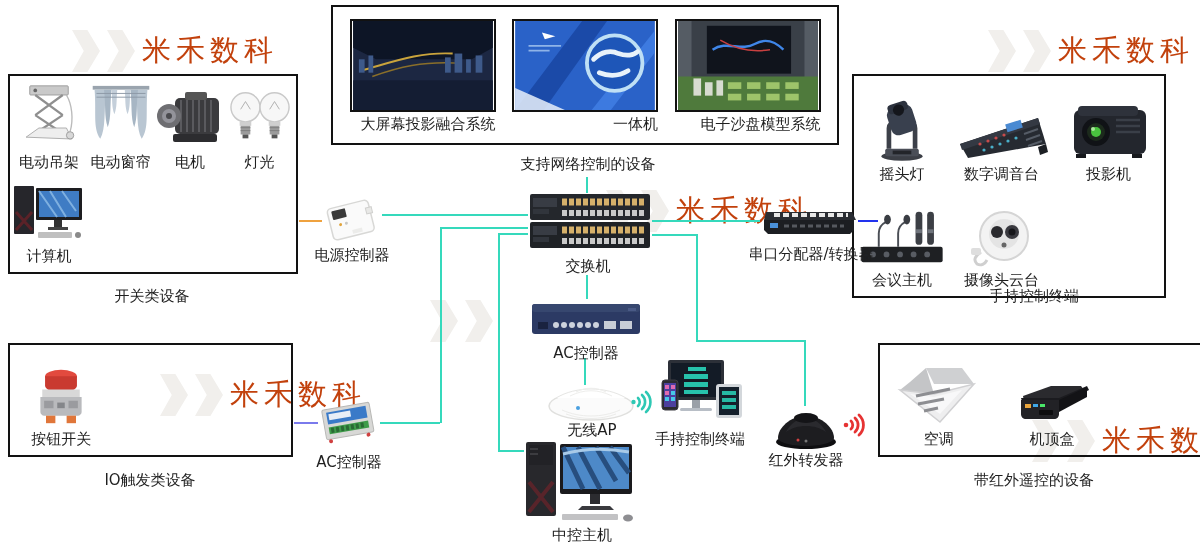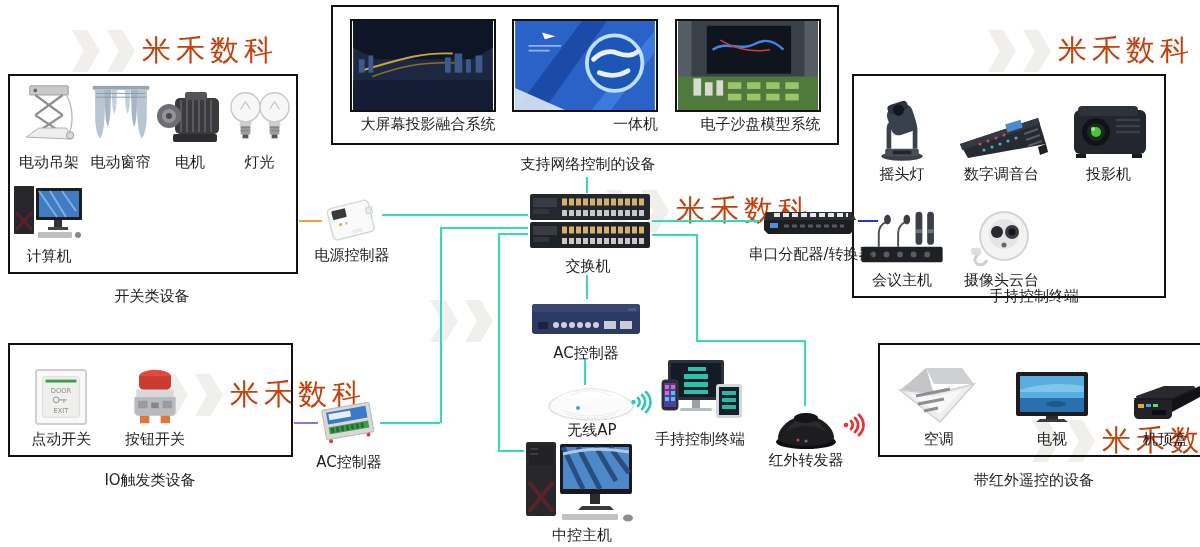--- a/index.html
+++ b/index.html
@@ -317,34 +317,20 @@
           </svg>
         <span class="lbl">摄像头云台</span>
       </div>
     </div>
   </div>
   <span class="gcap" style="left:1034px;top:287px">手持控制终端</span>
 
   <div class="gbox" style="left:8px;top:343px;width:285px;height:114px">
     <div class="grid" style="grid-template-columns:1.1fr 1fr 1fr;grid-template-rows:1fr">
       <div class="cell">
-        <svg width="56" height="60" viewBox="0 0 58 62">
-            <rect x="3" y="3" width="52" height="56" rx="3" fill="#f8f8f8" stroke="#cfcfcf" stroke-width="2"></rect>
-            <rect x="10" y="10" width="38" height="42" rx="2" fill="#efefed" stroke="#dcdcda"></rect>
-            <rect x="13" y="13" width="32" height="3" fill="#3f9c4a"></rect>
-            <text x="29" y="27" font-size="7" fill="#8e8e8e" text-anchor="middle">DOOR</text>
-            <g stroke="#8e8e8e" fill="none">
-              <circle cx="24" cy="34" r="3"></circle>
-              <path d="M27 34h8M32 34v3"></path>
-            </g>
-            <text x="29" y="48" font-size="7" fill="#8e8e8e" text-anchor="middle">EXIT</text>
-          </svg>
-        <span class="lbl">点动开关</span>
-      </div>
-      <div class="cell">
         <svg width="60" height="62" viewBox="0 0 64 66">
             <ellipse cx="32" cy="12" rx="17" ry="7" fill="#e24a3e"></ellipse>
             <path d="M15 12h34v10c0 4-7.5 7-17 7s-17-3-17-7z" fill="#c93a30"></path>
             <path d="M12 26h40v8H12z" fill="#d8d8d8"></path>
             <path d="M10 34h44v16c0 2-2 4-4 4H14c-2 0-4-2-4-4z" fill="#b9babd"></path>
             <path d="M14 38h10v8H14zM40 38h10v8H40z" fill="#9a9b9f"></path>
             <rect x="16" y="54" width="10" height="8" fill="#e0763a"></rect>
             <rect x="38" y="54" width="10" height="8" fill="#e0763a"></rect>
             <rect x="28" y="40" width="8" height="6" fill="#84868a"></rect>
           </svg>
@@ -360,32 +346,20 @@
         <svg width="86" height="62" viewBox="0 0 86 60">
             <path d="M30 2h36l12 16H38z" fill="#cfd0d2"></path>
             <path d="M30 2L14 16l-10 8 34 4z" fill="#c4c5c7"></path>
             <path d="M4 24l34 4 40-10L44 56z" fill="#eeeeef" stroke="#d0d0d2" stroke-width="1.5"></path>
             <path d="M14 28l24 3 28-7-22 24z" fill="#f8f8f9"></path>
             <g stroke="#8d8e92" stroke-width="3">
               <path d="M20 30l34-7M22 38l26-5M28 45l14-3"></path>
             </g>
           </svg>
         <span class="lbl">空调</span>
-      </div>
-      <div class="cell">
-        <svg width="80" height="58" viewBox="0 0 80 56">
-            <rect x="4" y="2" width="72" height="44" rx="2" fill="#1c1c1e"></rect>
-            <rect x="8" y="6" width="64" height="36" fill="#58aee0"></rect>
-            <path d="M8 28h64v14H8z" fill="#2a6fae"></path>
-            <path d="M8 20c16-6 40-8 64-4v6H8z" fill="#8fd0f0" opacity=".7"></path>
-            <ellipse cx="44" cy="34" rx="10" ry="3" fill="#1d578c"></ellipse>
-            <rect x="34" y="46" width="12" height="3" fill="#2c2c2e"></rect>
-            <path d="M24 52h32l-4-3H28z" fill="#3a3a3c"></path>
-          </svg>
-        <span class="lbl">电视</span>
       </div>
       <div class="cell">
         <svg width="78" height="46" viewBox="0 0 78 44">
             <path d="M10 14L38 4h30l6 8-28 12H12z" fill="#2a2a2e"></path>
             <path d="M8 16h38L74 4l2 4-28 14H10z" fill="#1b1b1f"></path>
             <path d="M8 18h38v14c0 3-2 5-5 5H13c-3 0-5-2-5-5z" fill="#222226"></path>
             <path d="M46 18L74 5v10L46 30z" fill="#131316"></path>
             <rect x="12" y="22" width="6" height="4" fill="#e8a43c"></rect>
             <rect x="20" y="22" width="5" height="3" fill="#3fa8e8"></rect>
             <rect x="27" y="22" width="5" height="3" fill="#4ae86a"></rect>

